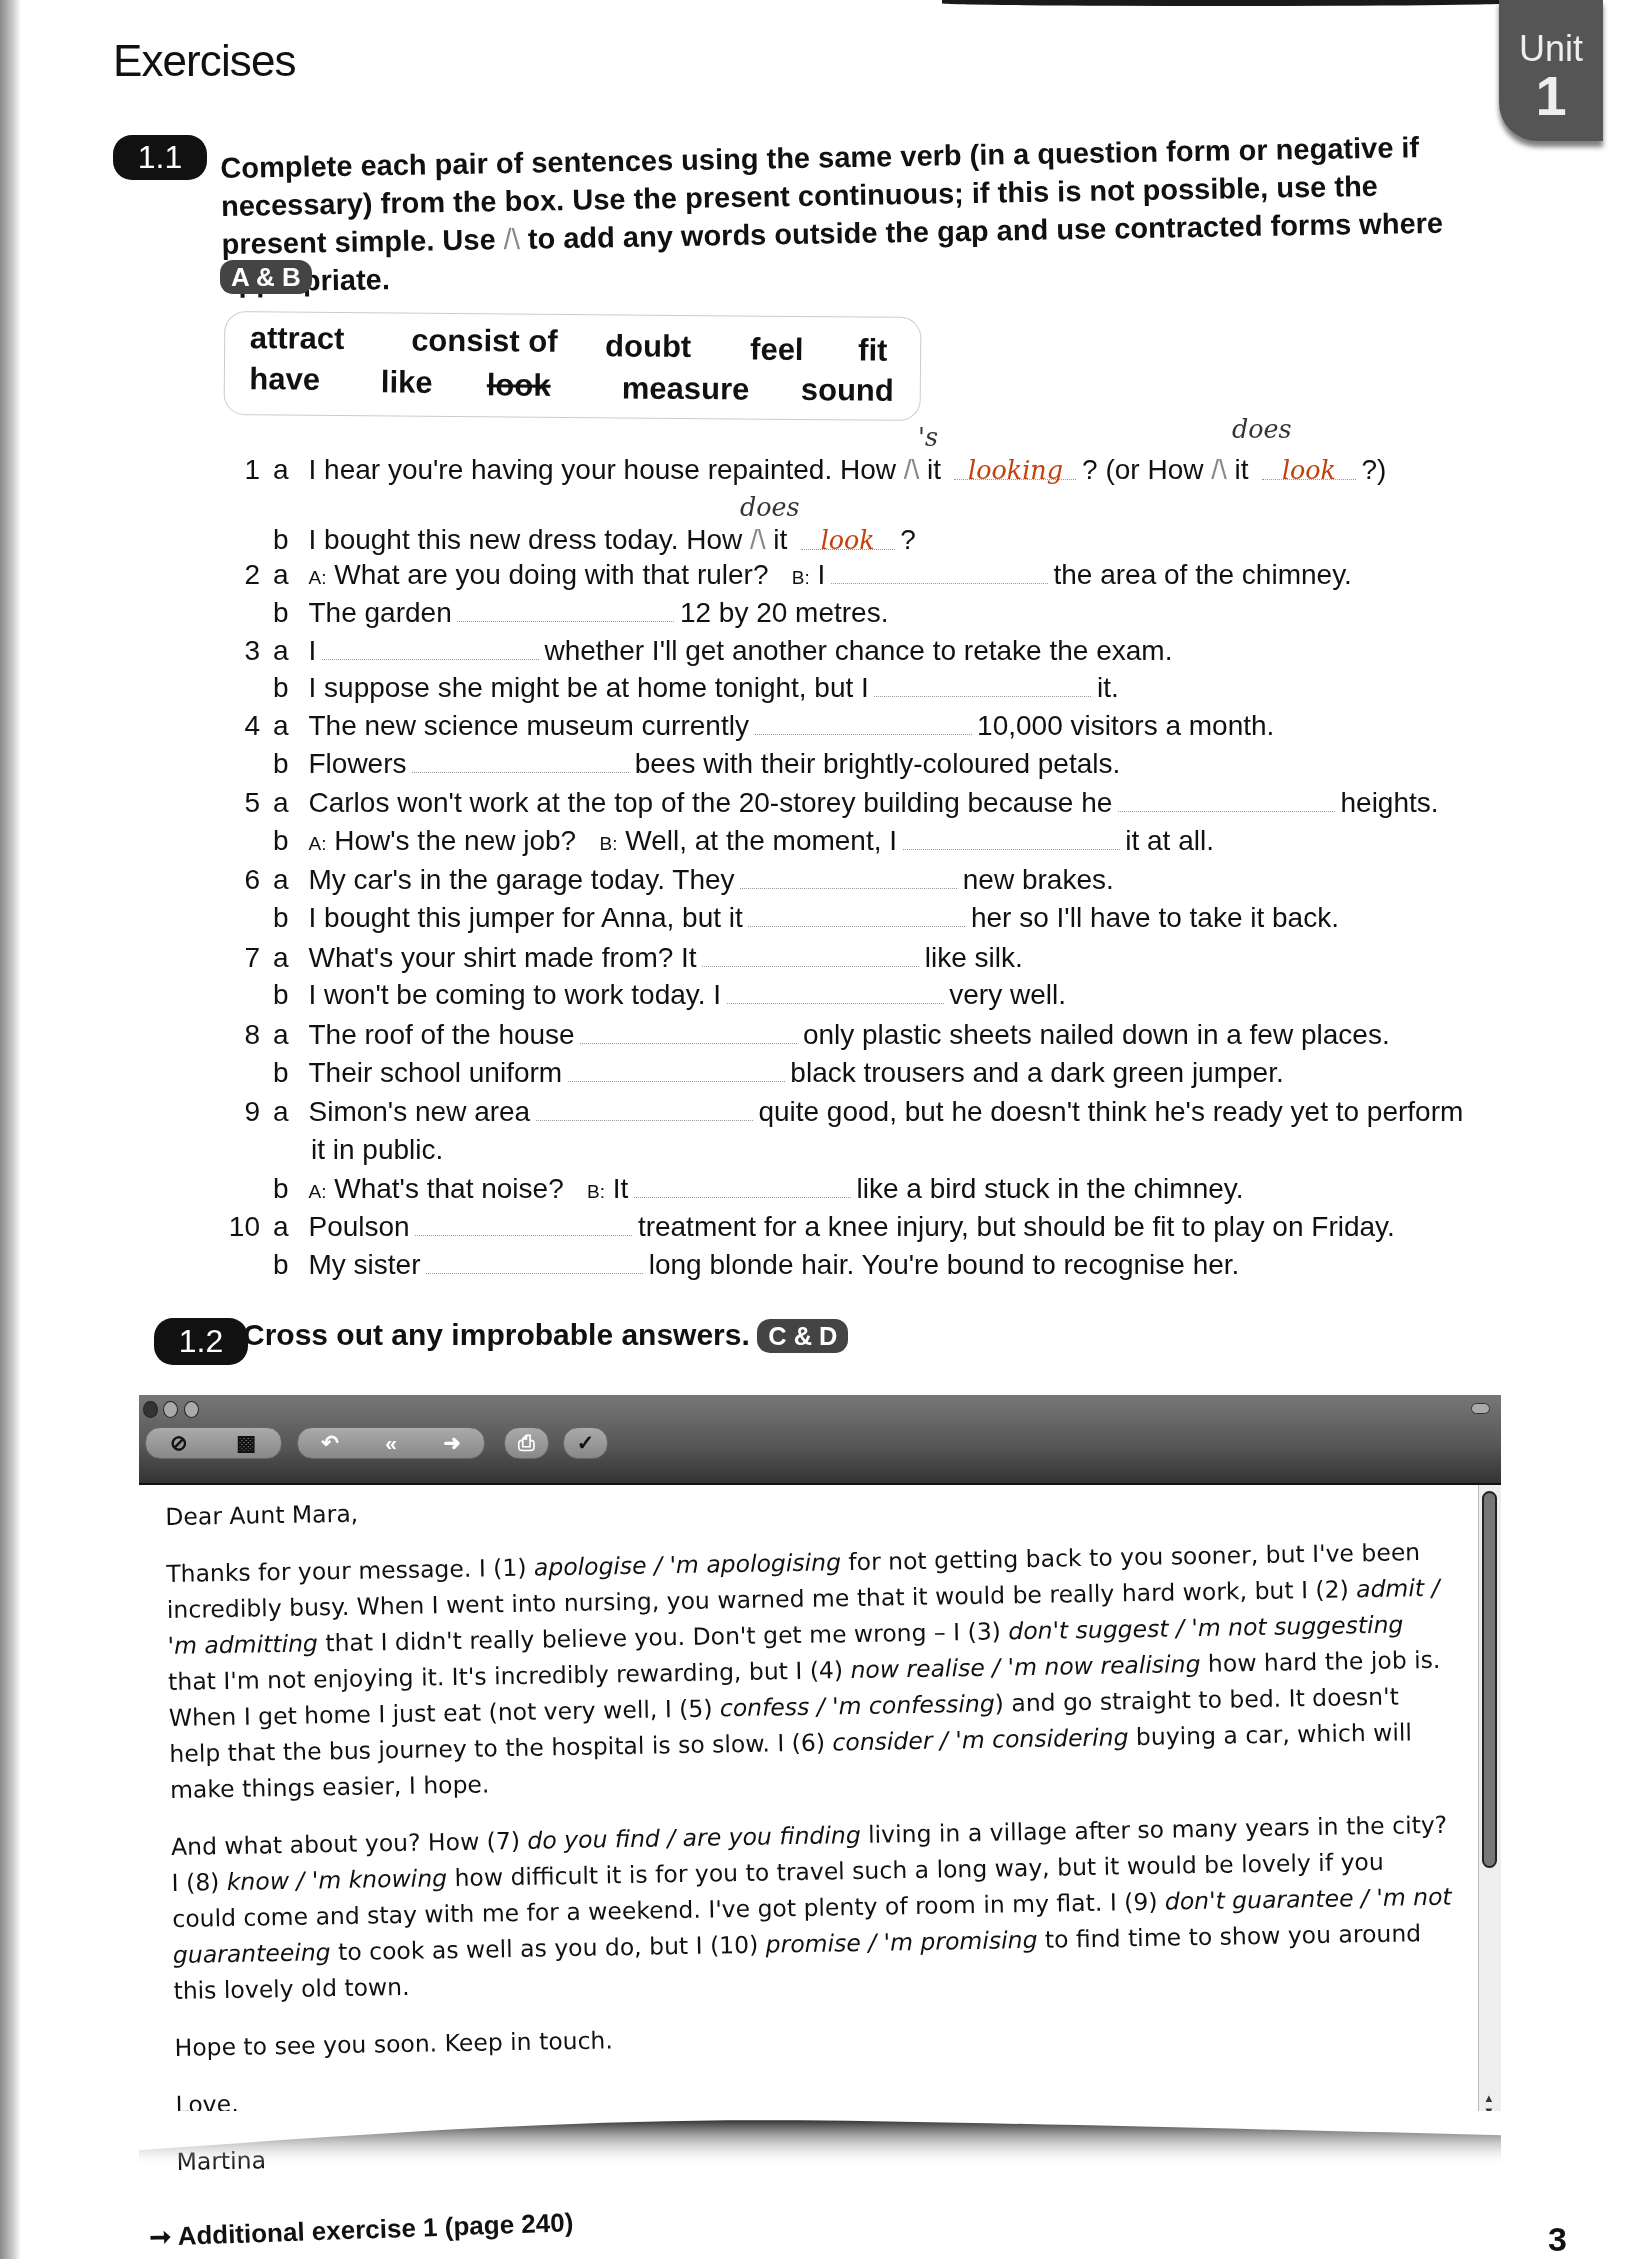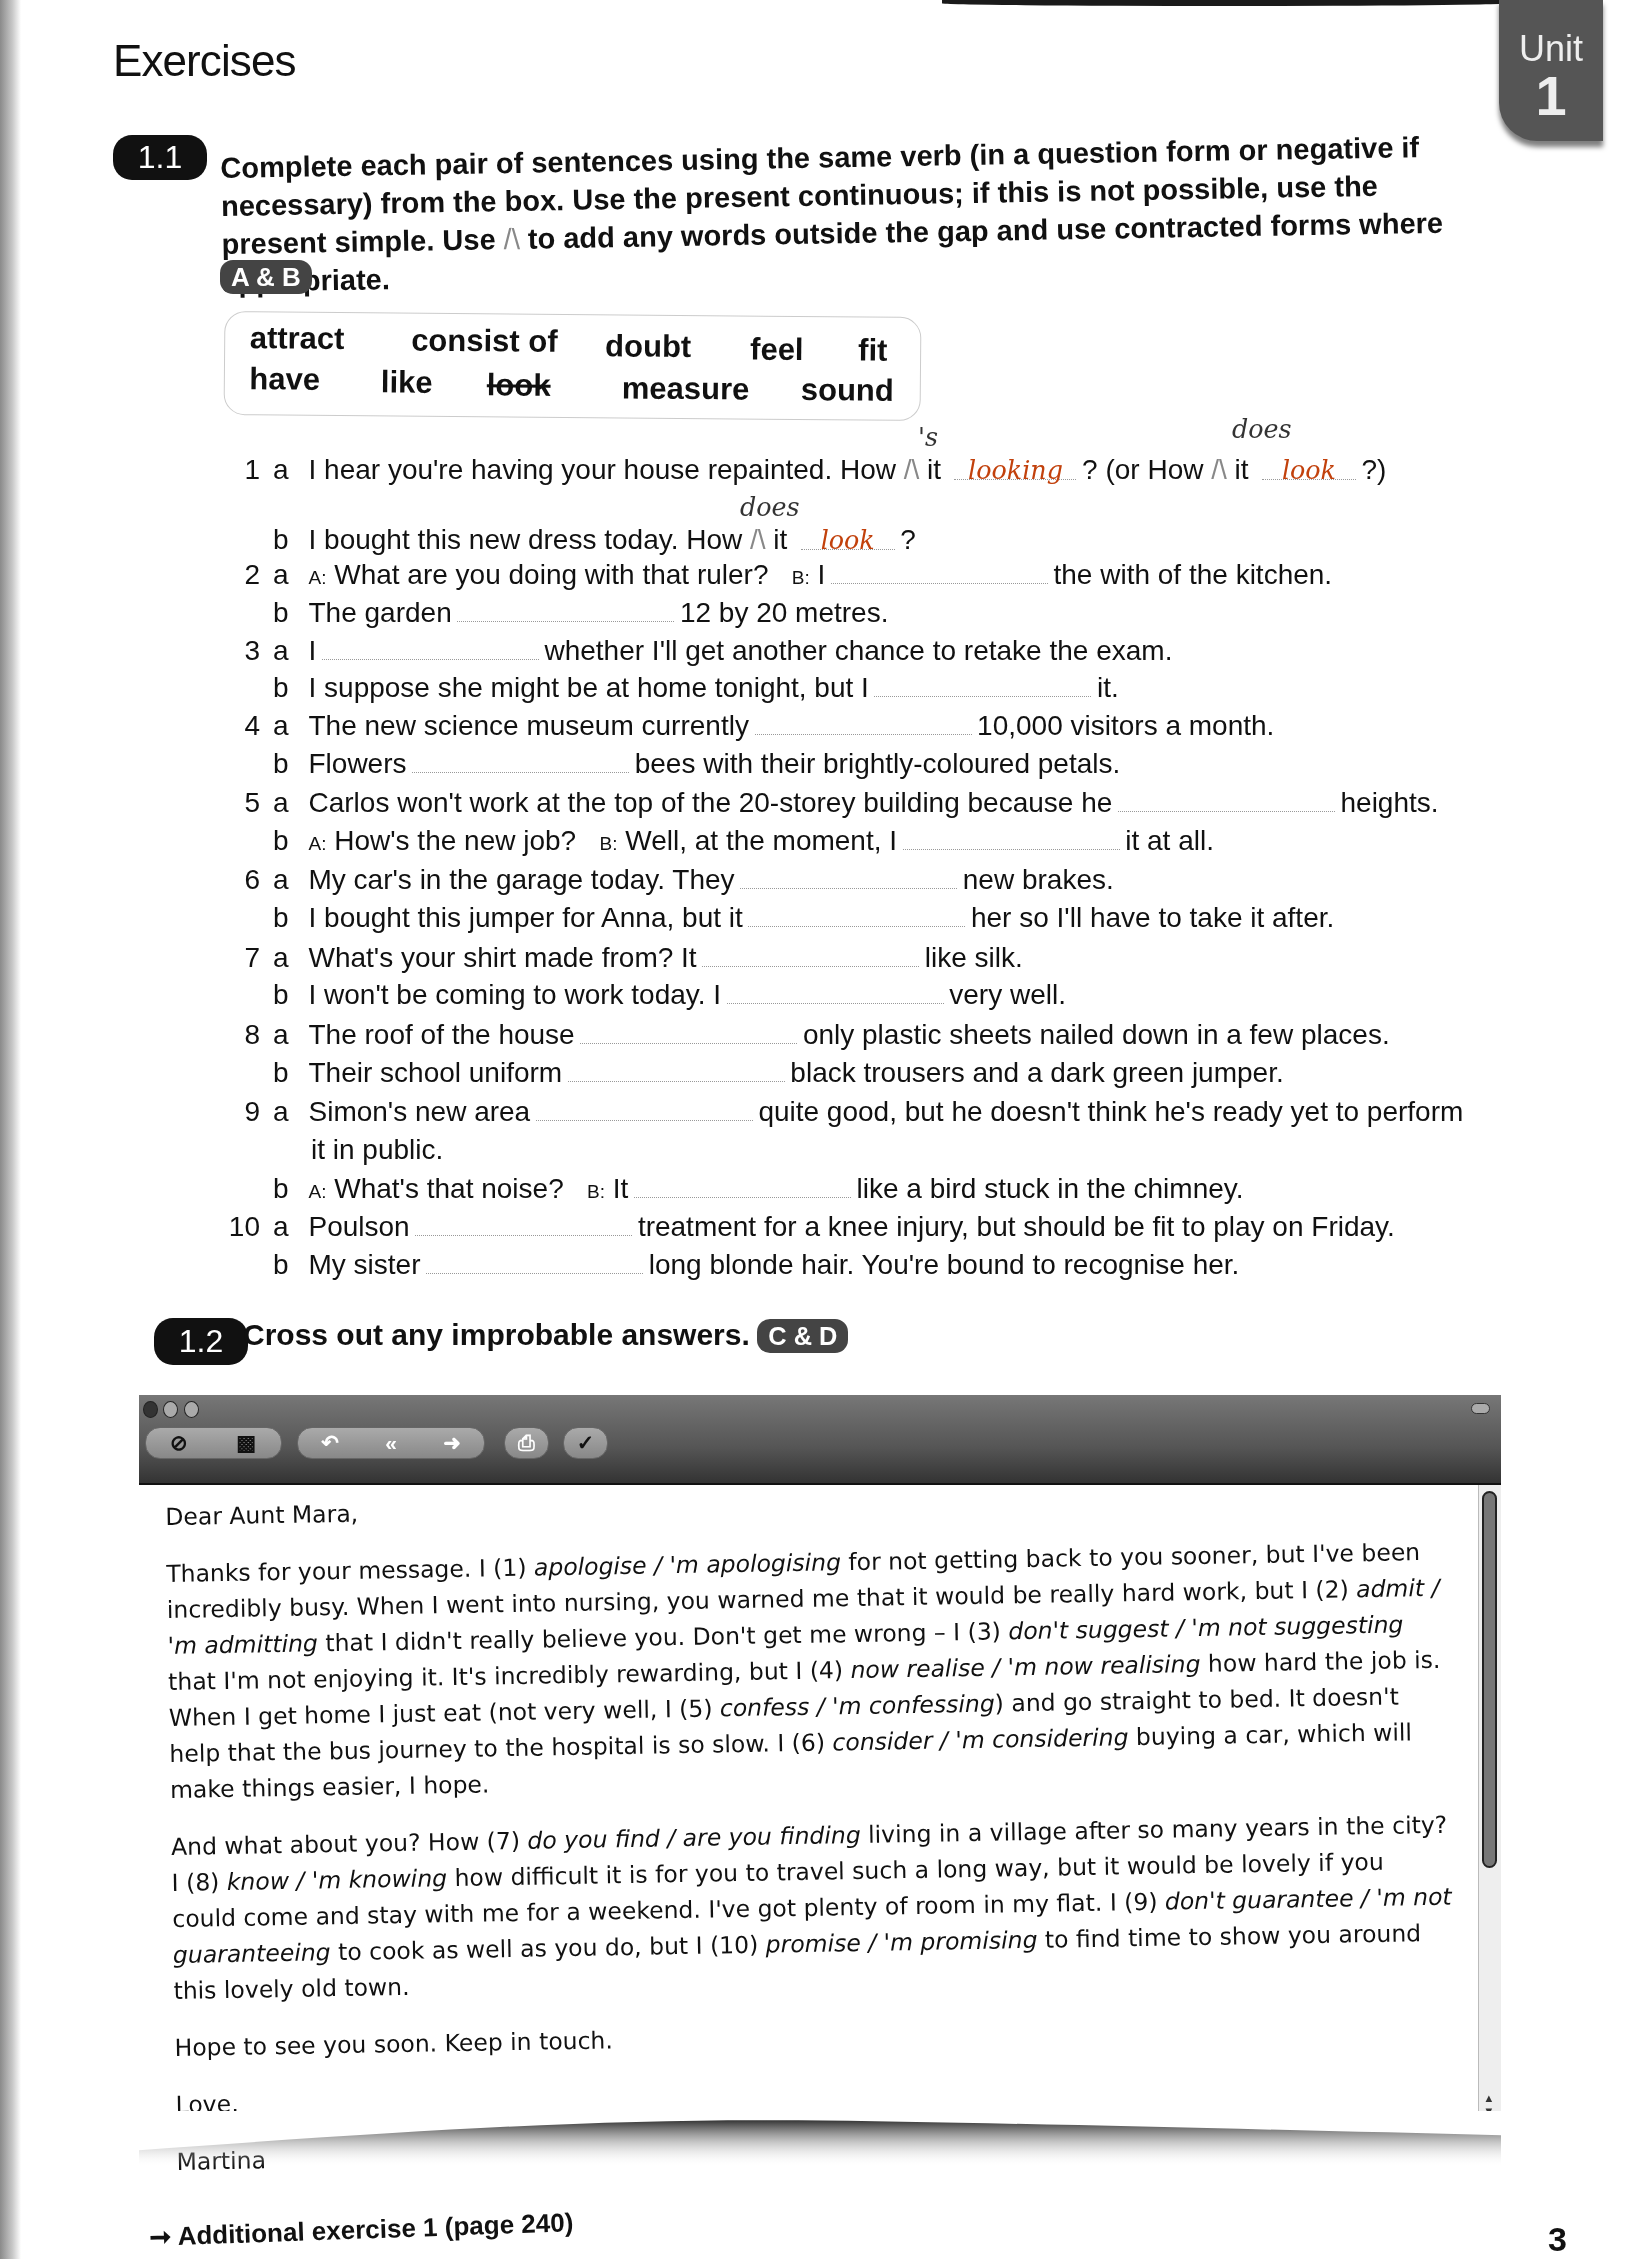--- a/index.html
+++ b/index.html
@@ -128,21 +128,21 @@
 <span class="hw-above" style="left:740px;top:492px">does</span>
 <div class="q" style="top:524px">
   <span class="num"></span><span class="let">b</span><span>I bought this new dress today. How</span>
   <span class="caret">/\</span>
   <span>it</span>
   <span class="gap hw" style="width:94px;text-align:center">look</span><span>?</span>
 </div>
 
 <div class="q" style="top:559px">
   <span class="num">2</span><span class="let">a</span><span class="sp">A:</span> <span>What are you doing with that ruler?</span>
-  &nbsp;&nbsp;<span class="sp">B:</span> <span>I</span><span class="gap" style="width:217px"></span><span>the with of the kitchen.</span>
+  &nbsp;&nbsp;<span class="sp">B:</span> <span>I</span><span class="gap" style="width:217px"></span><span>the area of the chimney.</span>
 </div>
 
 <div class="q" style="top:597px">
   <span class="num"></span><span class="let">b</span><span>The garden</span><span class="gap" style="width:217px"></span><span>12 by 20 metres.</span>
 </div>
 
 <div class="q" style="top:635px">
   <span class="num">3</span><span class="let">a</span><span>I</span><span class="gap" style="width:217px"></span><span>whether I'll get another chance to retake the exam.</span>
 </div>
 
@@ -165,21 +165,21 @@
 <div class="q" style="top:825px">
   <span class="num"></span><span class="let">b</span><span class="sp">A:</span> <span>How's the new job?</span>
   &nbsp;&nbsp;<span class="sp">B:</span> <span>Well, at the moment, I</span><span class="gap" style="width:217px"></span><span>it at all.</span>
 </div>
 
 <div class="q" style="top:864px">
   <span class="num">6</span><span class="let">a</span><span>My car's in the garage today. They</span><span class="gap" style="width:217px"></span><span>new brakes.</span>
 </div>
 
 <div class="q" style="top:902px">
-  <span class="num"></span><span class="let">b</span><span>I bought this jumper for Anna, but it</span><span class="gap" style="width:217px"></span><span>her so I'll have to take it after.</span>
+  <span class="num"></span><span class="let">b</span><span>I bought this jumper for Anna, but it</span><span class="gap" style="width:217px"></span><span>her so I'll have to take it back.</span>
 </div>
 
 <div class="q" style="top:942px">
   <span class="num">7</span><span class="let">a</span><span>What's your shirt made from? It</span><span class="gap" style="width:217px"></span><span>like silk.</span>
 </div>
 
 <div class="q" style="top:979px">
   <span class="num"></span><span class="let">b</span><span>I won't be coming to work today. I</span><span class="gap" style="width:217px"></span><span>very well.</span>
 </div>
 

